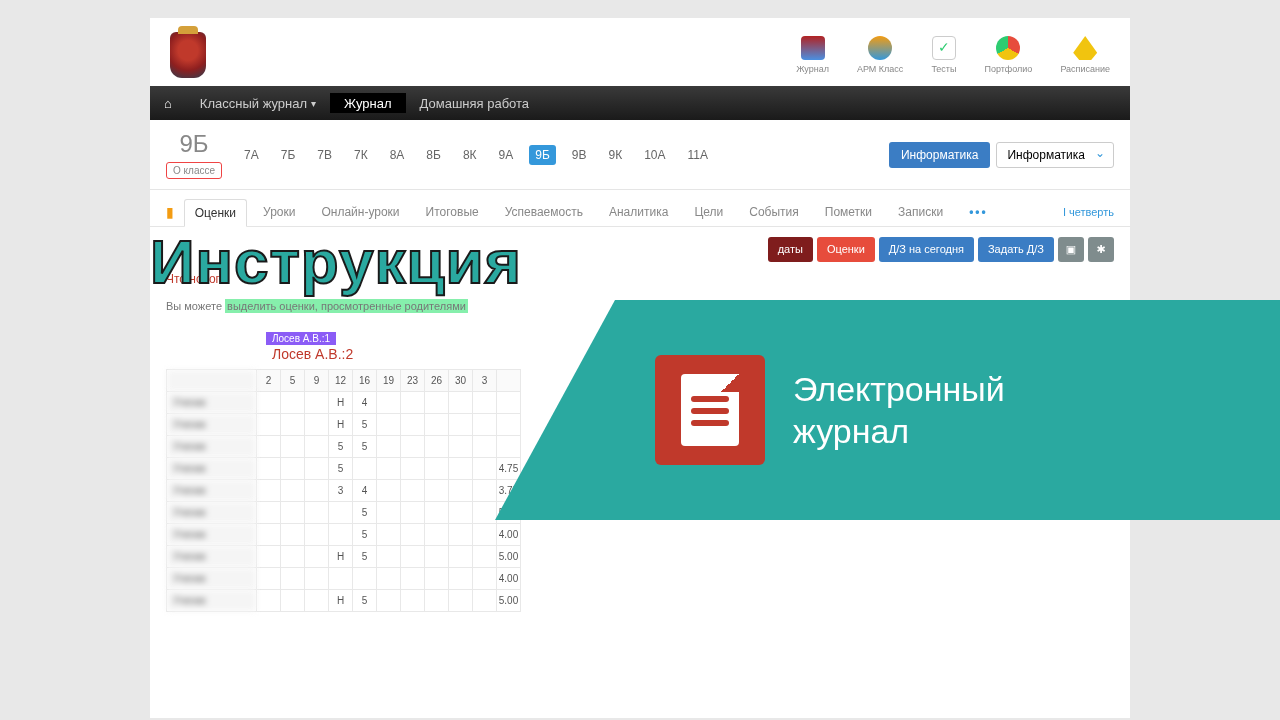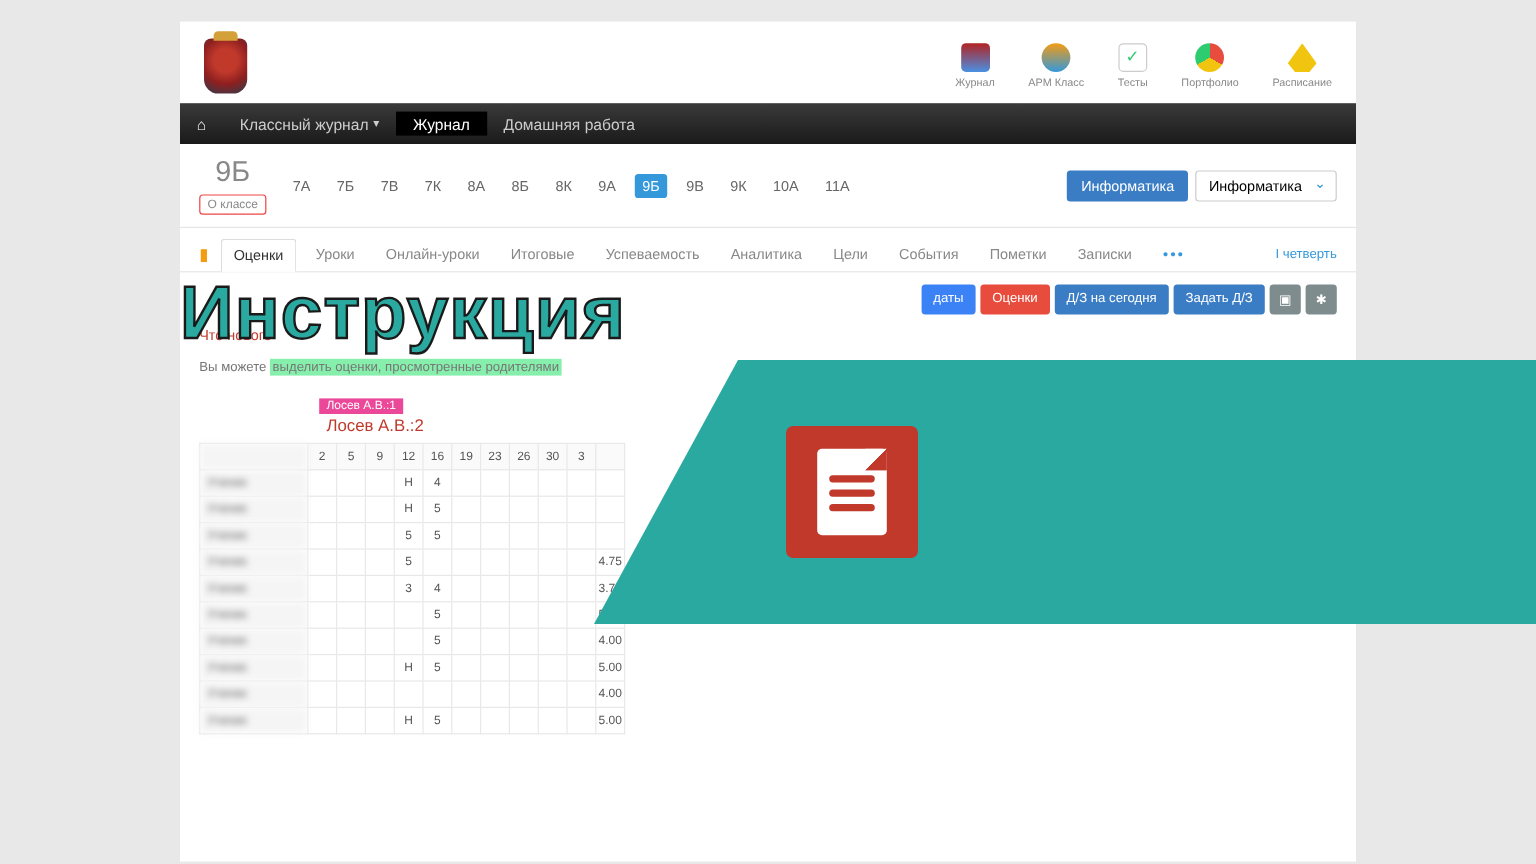--- a/index.html
+++ b/index.html
@@ -49,36 +49,36 @@
   .tabs { display: flex; align-items: center; padding: 8px 16px 0 16px; border-bottom: 1px solid #e5e5e5; font-size: 12px; color: #888; gap: 6px; }
   .tabs .folder { color: #f39c12; font-size: 14px; margin-right: 4px; }
   .tab { padding: 6px 10px; cursor: pointer; border-radius: 3px 3px 0 0; }
   .tab.active { background: #fff; border: 1px solid #ddd; border-bottom: 1px solid #fff; color: #333; position: relative; top: 1px; }
   .tabs .dots { color: #3498db; font-weight: bold; letter-spacing: 2px; }
   .tabs .period { margin-left: auto; color: #3498db; font-size: 11px; }
 
   
   .actions { display: flex; justify-content: flex-end; gap: 4px; padding: 10px 16px; }
   .act { font-size: 11px; color: #fff; padding: 6px 10px; border-radius: 3px; cursor: pointer; }
-  .a-or { background: #3b82f6; }
+  .a-or { background: #7f1d1d; }
   .a-rd { background: #e74c3c; }
   .a-bl { background: #3b7dc4; }
   .a-gr { background: #7f8c8d; width: 26px; text-align: center; padding: 6px 0; }
 
   
   .msg { font-size: 11px; color: #777; padding: 0 16px 10px 16px; }
   .msg .hl { background: #86efac; padding: 1px 2px; }
 
   
   .grades { padding: 10px 16px; font-size: 11px; }
   .gtable { border-collapse: collapse; }
   .gtable th, .gtable td { border: 1px solid #e8e8e8; text-align: center; min-width: 24px; height: 22px; font-weight: normal; color: #555; font-size: 10px; }
   .gtable th { background: #fafafa; }
   .gtable .namecol { min-width: 90px; text-align: left; padding-left: 6px; filter: blur(3px); background: #f5f5f5; }
-  .teacher1 { background: #ec4899; color: #fff; font-size: 10px; padding: 1px 6px; display: inline-block; }
+  .teacher1 { background: #8b5cf6; color: #fff; font-size: 10px; padding: 1px 6px; display: inline-block; }
   .teacher2 { color: #c0392b; font-size: 14px; padding: 1px 6px; display: inline-block; }
   .daymark { background: #a8d8ef; }
   .avgcol { min-width: 40px; color: #888; }
 
   
   .overlay-title { position: absolute; top: 226px; left: 150px; font-size: 62px; font-weight: 900; color: #2aa9a0; -webkit-text-stroke: 2px #1a1a1a; letter-spacing: 1px; font-family: 'Arial Black', Arial, sans-serif; z-index: 50; }
 
   
   .panel { position: absolute; top: 300px; left: 495px; width: 790px; height: 220px; background: #2aa9a0; z-index: 40; display: flex; align-items: center; padding-left: 160px; gap: 28px; clip-path: polygon(120px 0, 100% 0, 100% 100%, 0 100%); }
   .doc-icon { width: 110px; height: 110px; background: #c0392b; border-radius: 6px; display: flex; align-items: center; justify-content: center; }
@@ -352,13 +352,17 @@
   </div>
 
 </div>
 
 <div class="overlay-title">Инструкция</div>
 
 <div class="panel">
   <div class="doc-icon">
       <div class="doc-inner"></div>
     </div>
+  <div class="panel-text">
+    <div>Электронный</div>
+    <div>журнал</div>
+  </div>
 </div>
 
 </body></html>

